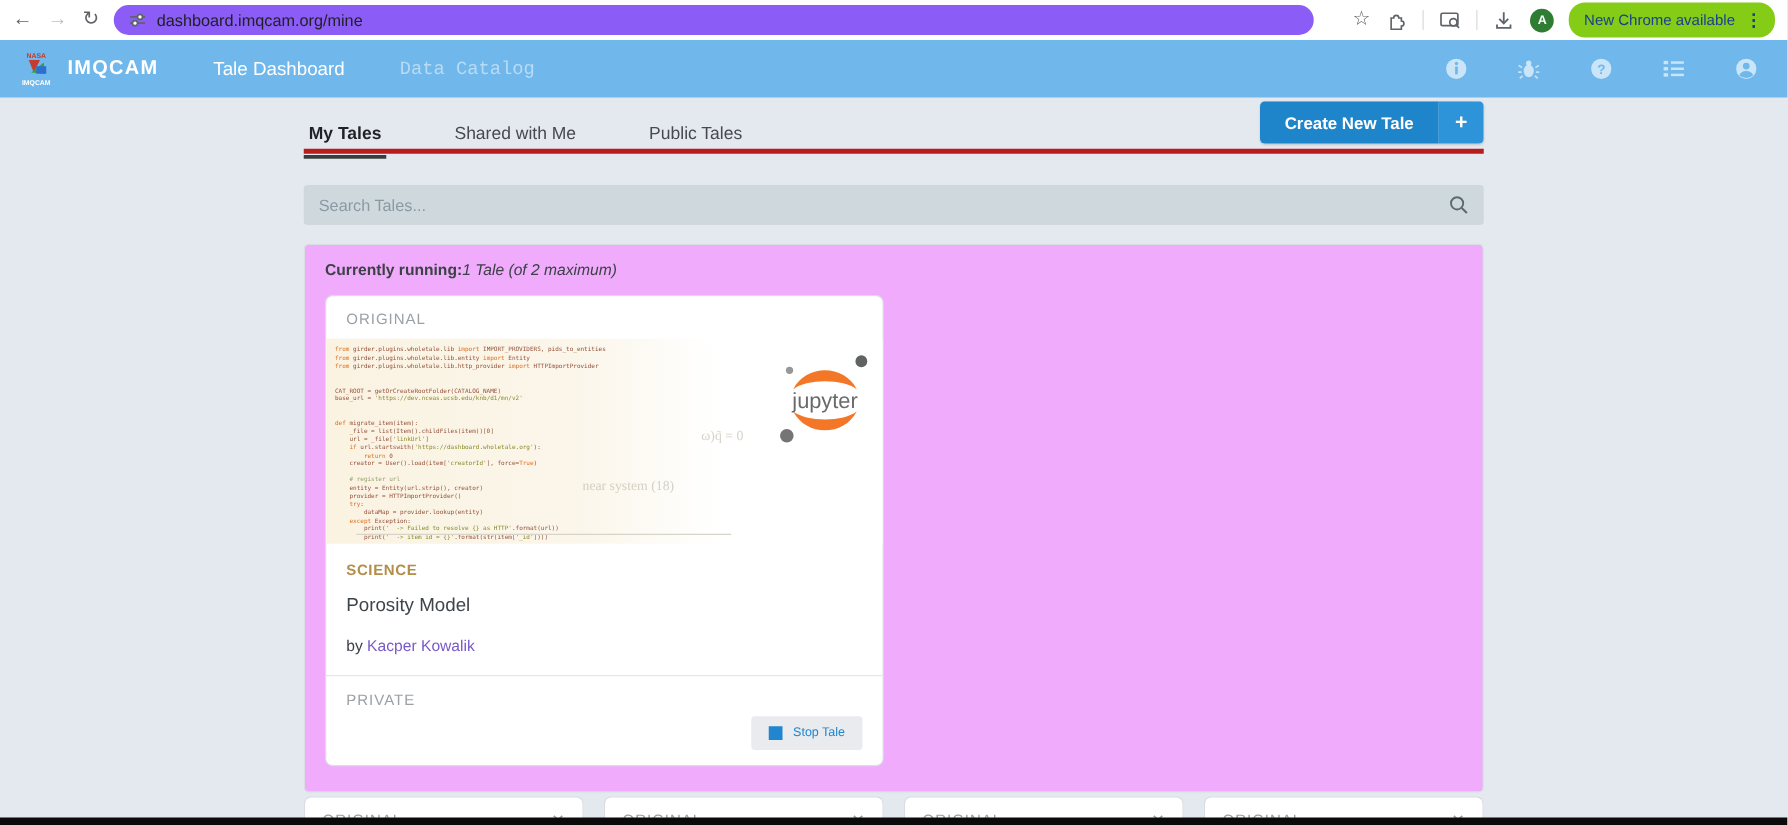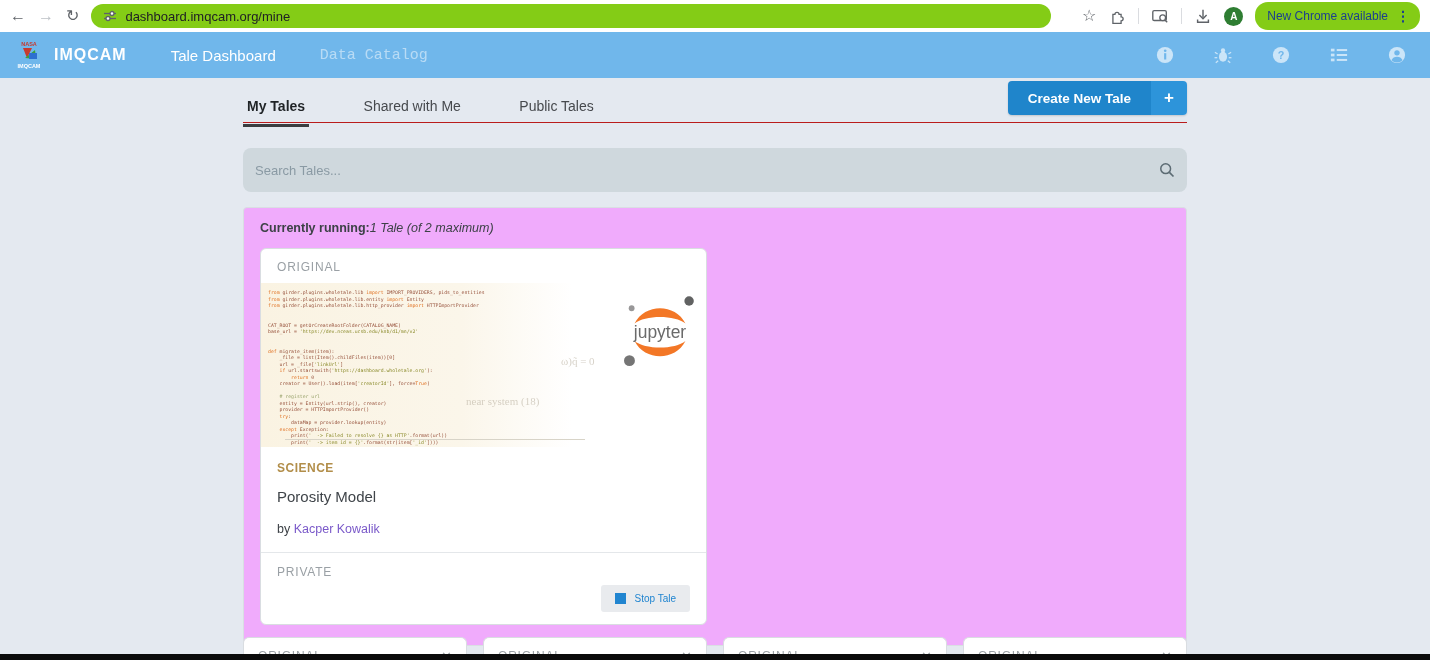--- a/index.html
+++ b/index.html
@@ -3,49 +3,49 @@
 <meta charset="utf-8">
 <style>
   * { margin:0; padding:0; box-sizing:border-box; }
   html,body { width:1430px; height:660px; overflow:hidden; }
   body { font-family:"Liberation Sans", sans-serif; background:#e4e9f0; position:relative; }
 
   
   .browser-bar { height:32px; background:#ffffff; display:flex; align-items:center; padding:0 10px; gap:12px; }
   .nav-glyph { font-size:16px; color:#5f6368; cursor:pointer; line-height:1; }
   .nav-glyph.disabled { color:#bdc1c6; }
-  .url-pill { flex:1; height:24px; background:#84cc16; border-radius:13px; display:flex; align-items:center; padding:12px 12px; gap:8px; max-width:960px; }
+  .url-pill { flex:1; height:24px; background:#8b5cf6; border-radius:13px; display:flex; align-items:center; padding:12px 12px; gap:8px; max-width:960px; }
   .url-text { font-size:13px; color:#202124; }
   .chrome-right { display:flex; align-items:center; gap:12px; margin-left:auto; }
   .sep { width:1px; height:16px; background:#dadce0; }
   .avatar { width:19px; height:19px; border-radius:50%; background:#2e7d32; color:#fff; font-size:10px; font-weight:bold; display:flex; align-items:center; justify-content:center; }
   .update-pill { background:#84cc16; border-radius:13px; height:28px; display:flex; align-items:center; gap:8px; padding:0 10px 0 12px; }
   .update-pill span.txt { font-size:12px; color:#1b3f8f; }
   .kebab { font-size:14px; color:#1b3f8f; font-weight:bold; }
 
   
   .app-header { height:46px; background:#70b7eb; display:flex; align-items:center; padding:0 14px; }
   .logo { width:30px; height:32px; display:flex; flex-direction:column; align-items:center; justify-content:center; cursor:pointer; }
   .brand { color:#ffffff; font-size:16px; letter-spacing:1px; font-weight:bold; margin-left:10px; cursor:pointer; }
   .nav-item { color:#ffffff; font-size:15px; margin-left:44px; cursor:pointer; }
   .nav-item.dim { color:rgba(255,255,255,0.5);font-family:Liberation Mono, monospace; }
   .header-icons { margin-left:auto; display:flex; align-items:center; gap:40px; padding-right:10px; }
   .hicon { width:18px; height:18px; cursor:pointer; opacity:0.75; }
 
   
   .column { width:944px; margin:0 auto; position:relative; }
 
-  .tabs-row { position:relative; border-bottom:1px solid #b91c1c; padding-top:10px; height:45px; }
+  .tabs-row { position:relative; border-bottom:4px solid #b91c1c; padding-top:10px; height:45px; }
   .tab { display:inline-block; font-size:14px; color:#46494d; padding:10px 4px 12px; margin-right:46px; cursor:pointer; }
   .tab.active { font-weight:bold; color:#1f2326; border-bottom:3px solid #3a3d40; padding-bottom:10px; }
   .create-btn { position:absolute; right:0; top:3px; height:34px; display:flex; cursor:pointer; border-radius:4px; overflow:hidden; box-shadow:0 1px 2px rgba(0,0,0,0.15); }
   .create-btn .label { background:#1f85cb; color:#fff; font-weight:bold; font-size:13.5px; display:flex; align-items:center; padding:0 20px; }
   .create-btn .plus { background:#2d94da; color:#fff; font-weight:bold; font-size:17px; width:36px; display:flex; align-items:center; justify-content:center; }
 
-  .search-bar { margin-top:25px; height:44px; background:#cfd8dd; border-radius:8px; display:flex; align-items:center; padding:0 12px; }
+  .search-bar { margin-top:25px; height:32px; background:#cfd8dd; border-radius:3px; display:flex; align-items:center; padding:0 12px; }
   .search-input { flex:1; border:none; background:transparent; outline:none; font-size:13px; color:#43525a; font-family:"Liberation Sans",sans-serif; }
   .search-input::placeholder { color:#8a9aa4; }
 
   .running-panel { margin-top:15px; background:#f0abfc; border:1px solid #d9dee3; border-radius:4px; padding:13px 16px 20px; }
   .running-label { font-size:12.5px; color:#3c4146; }
   .running-label b { font-weight:bold; }
   .running-label i { font-style:italic; }
 
   
   .tale-card { margin-top:13px; width:447px; background:#ffffff; border:1px solid #d9dde1; border-radius:6px; }

